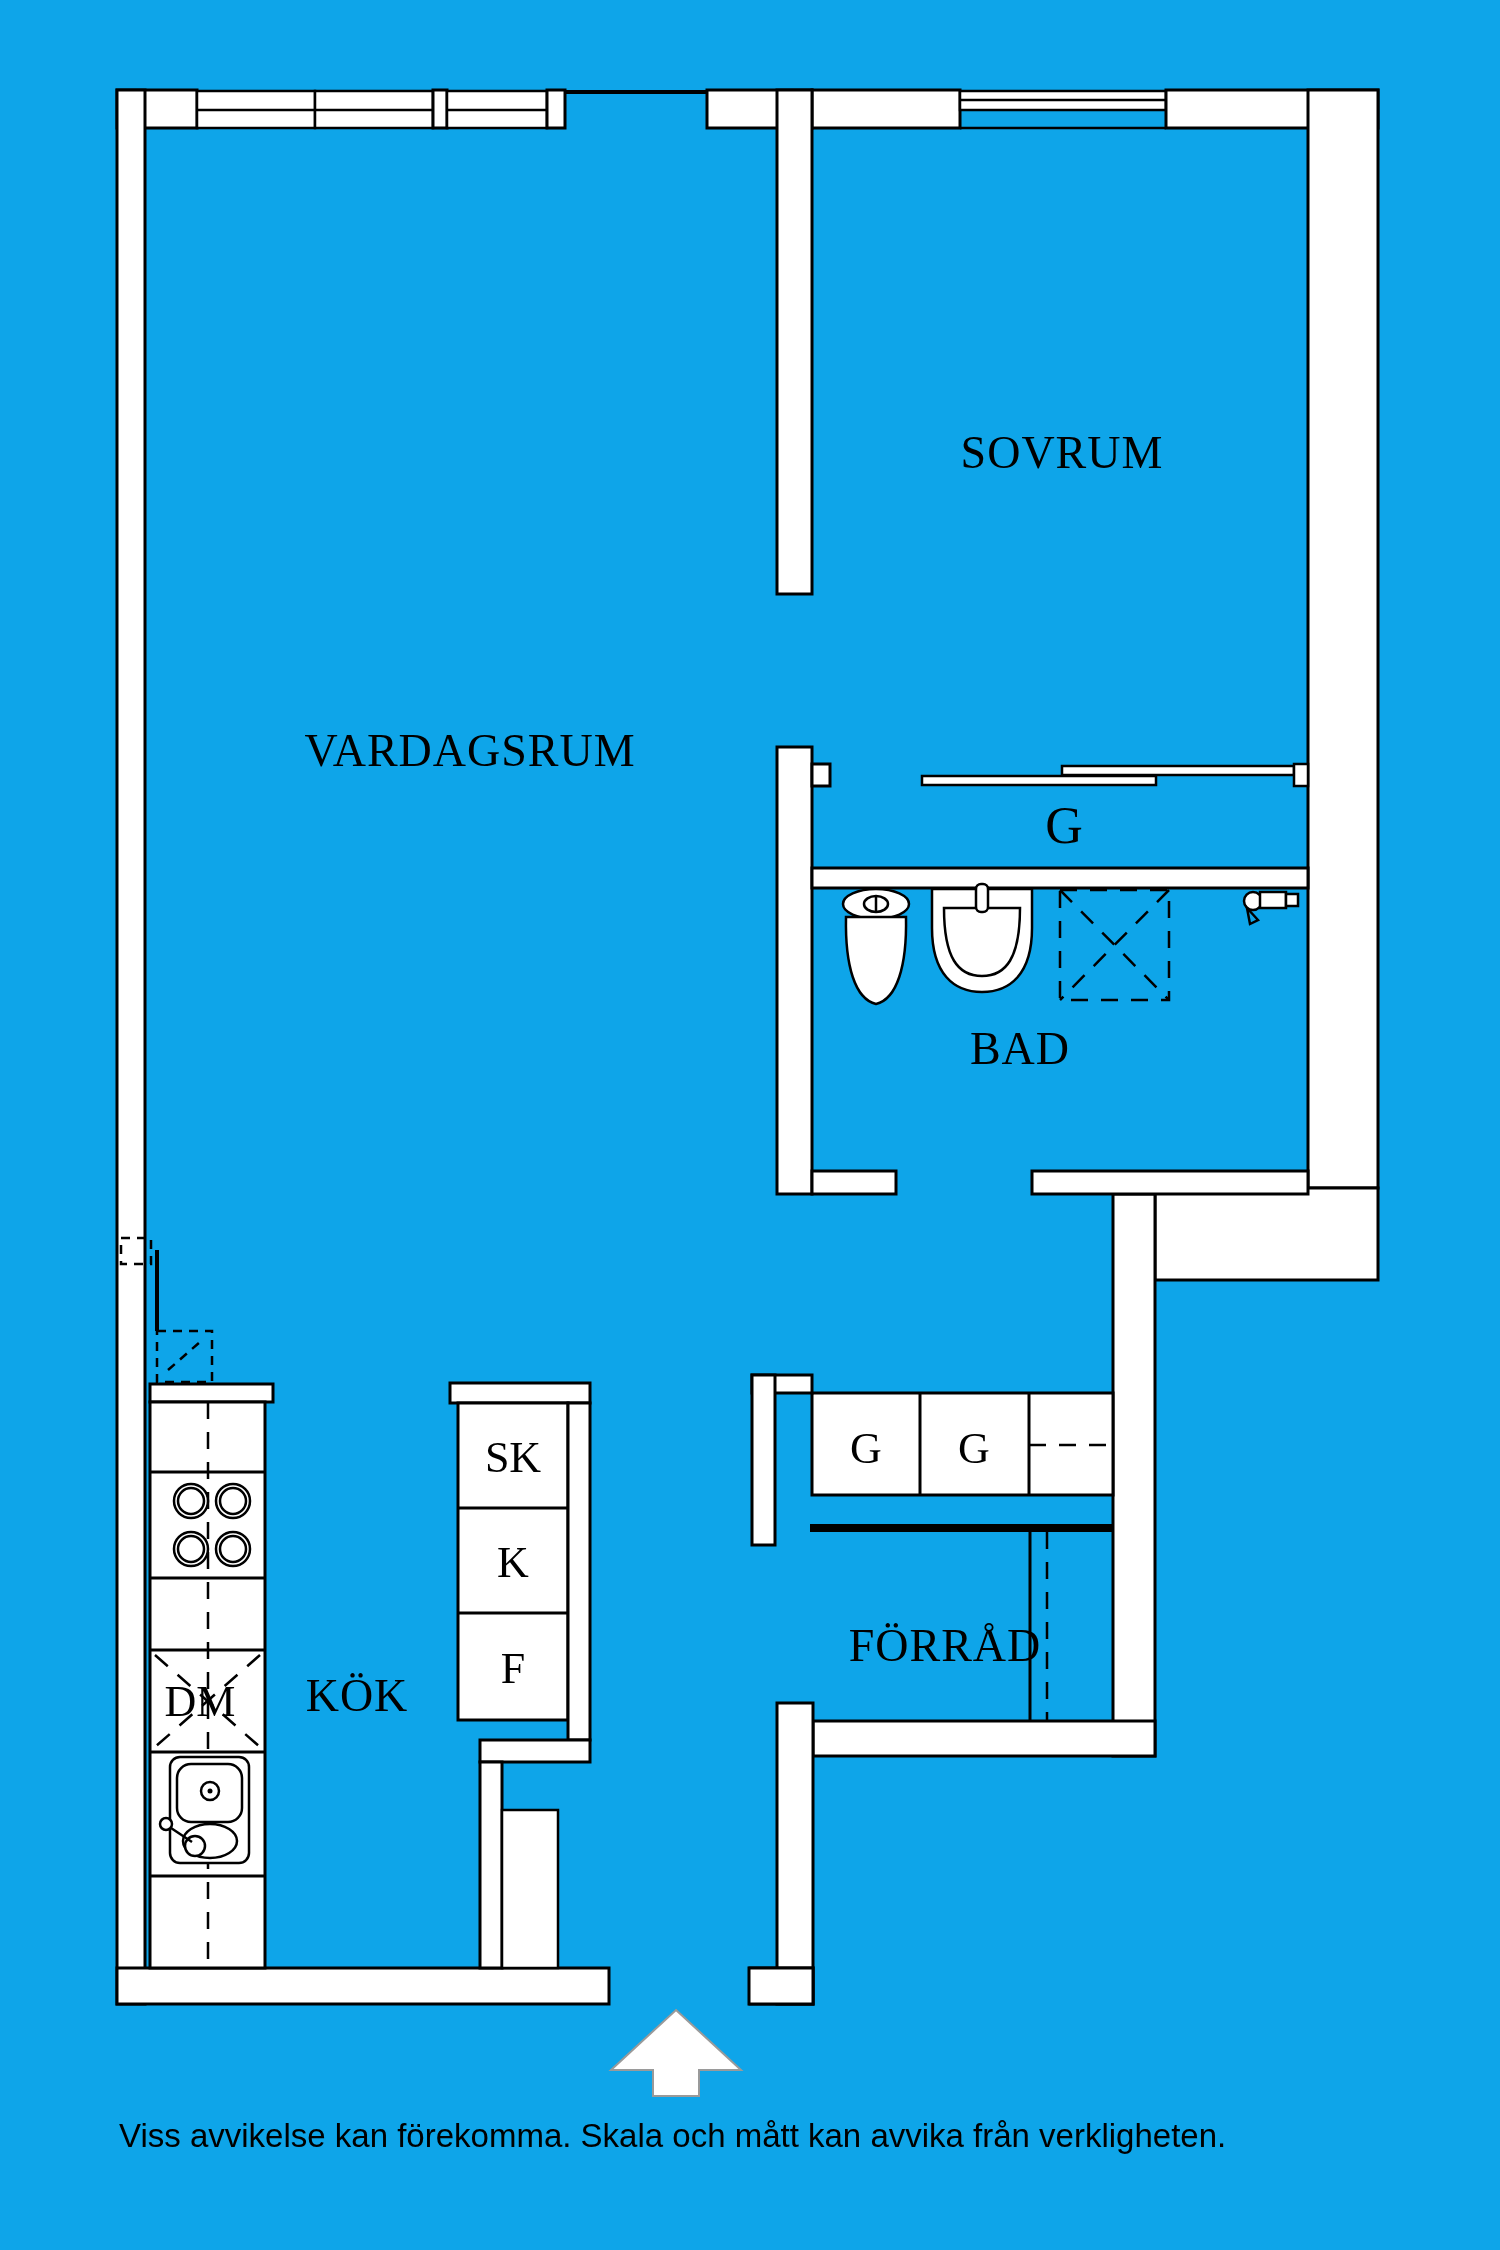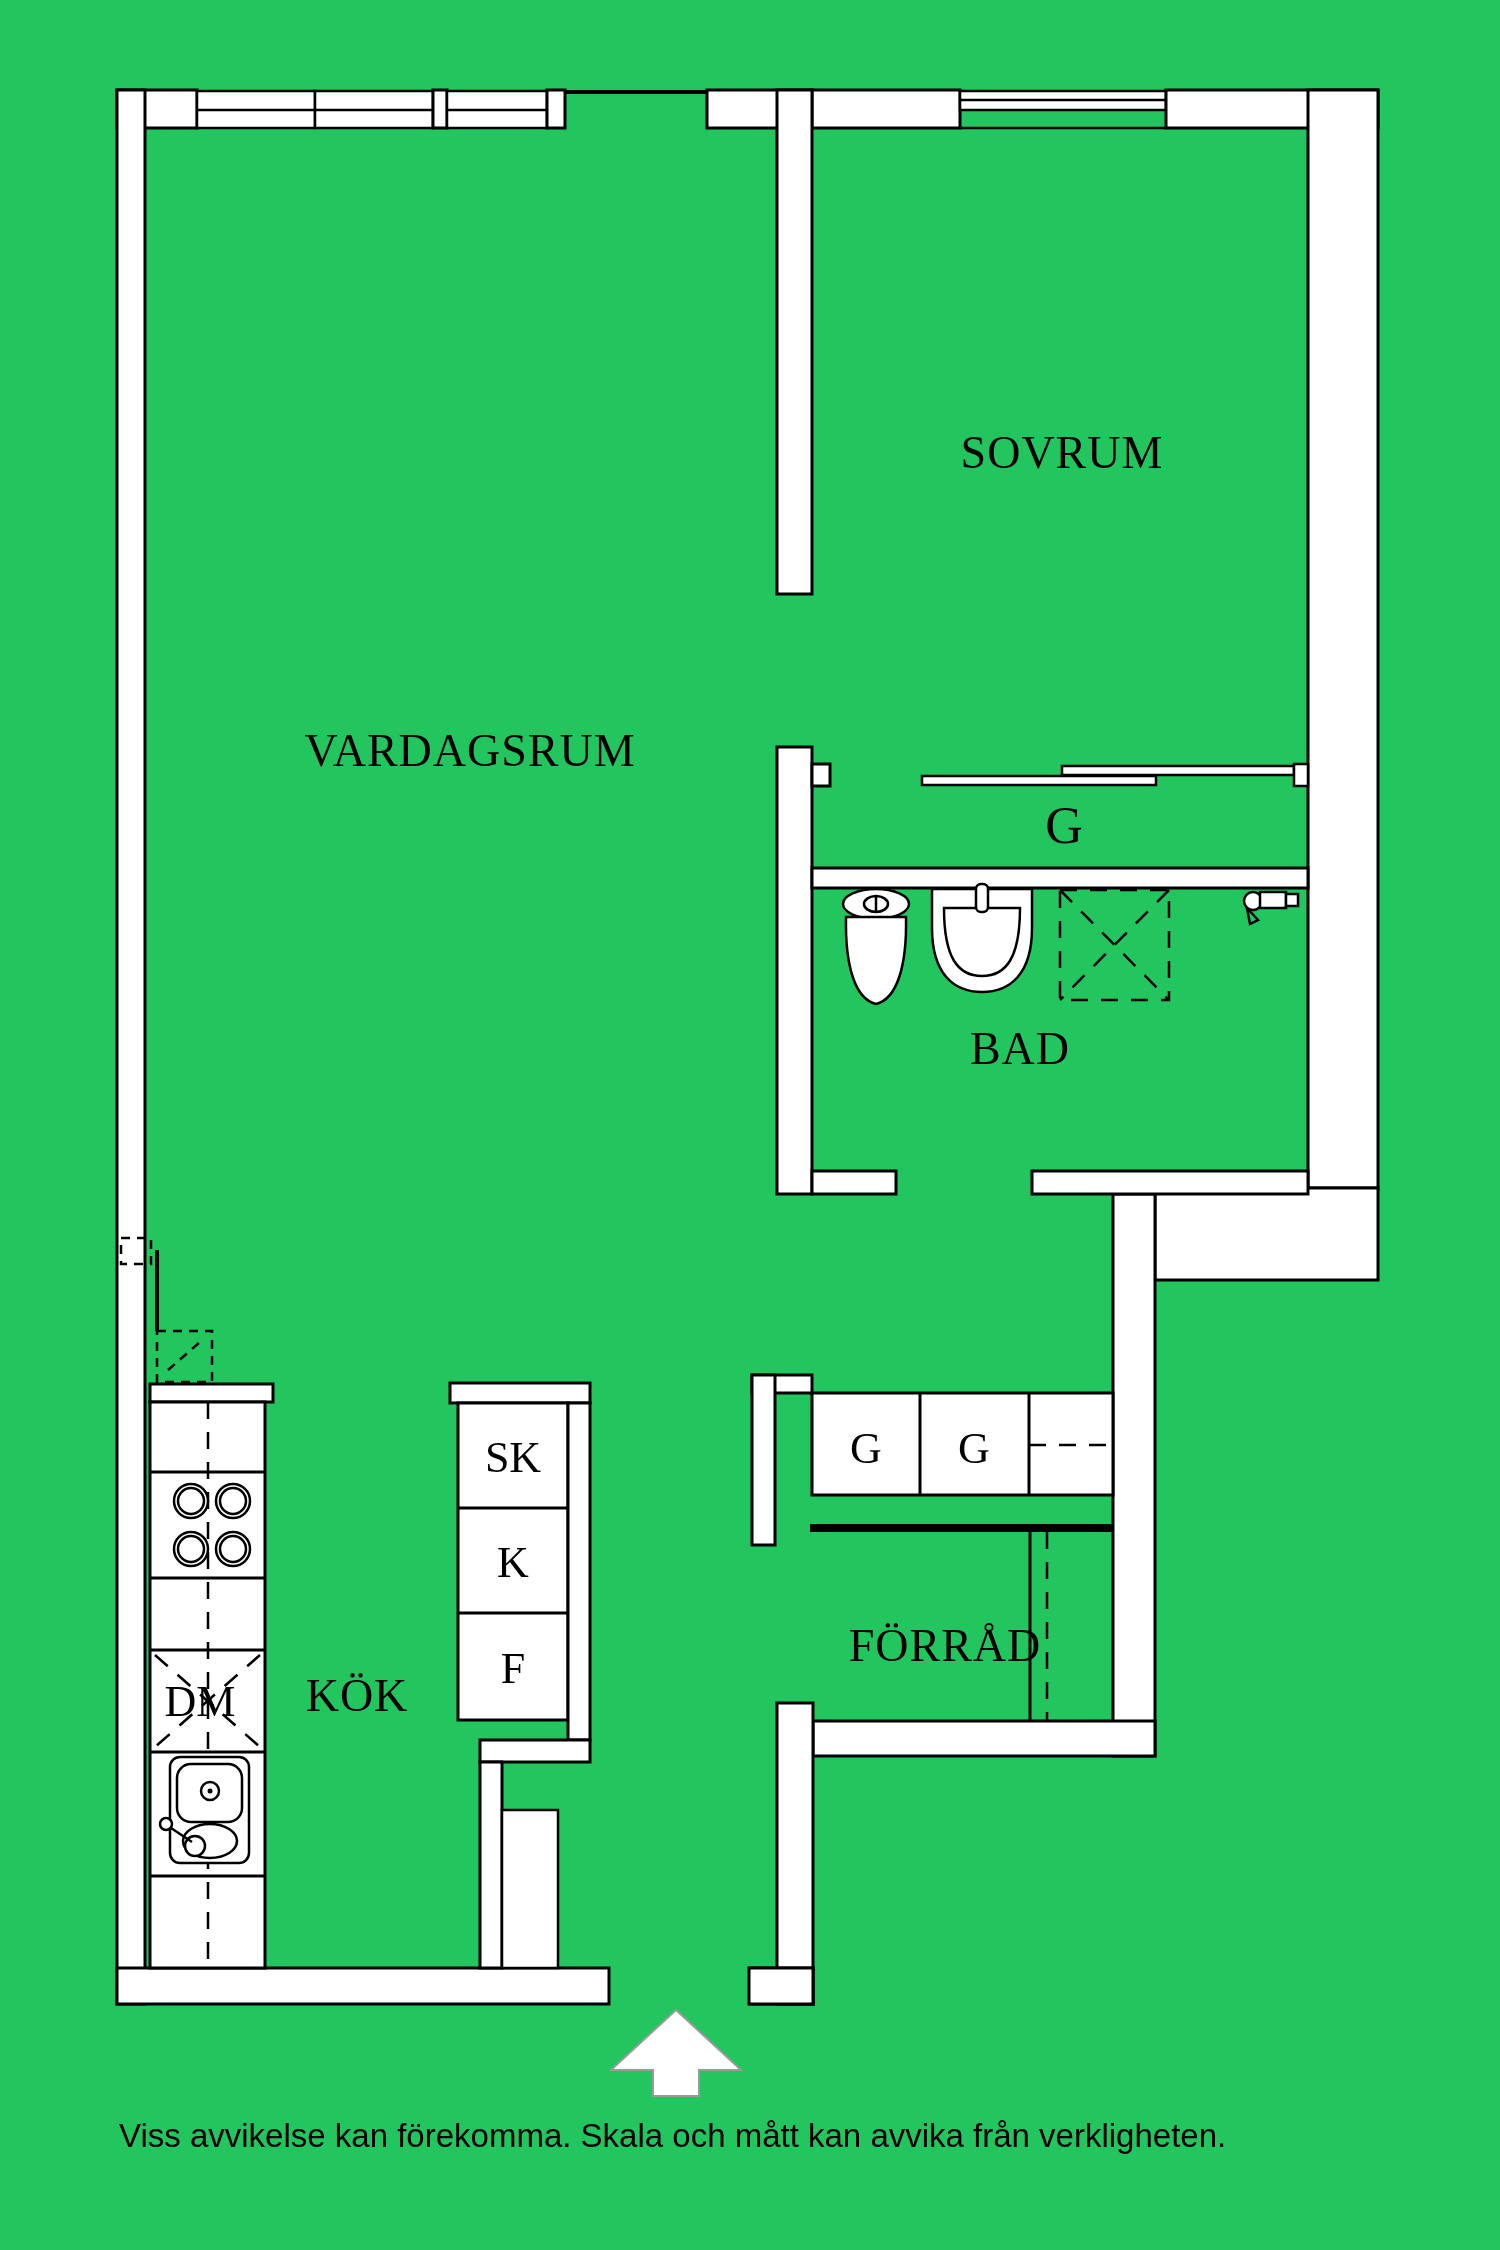--- a/index.html
+++ b/index.html
@@ -1,16 +1,16 @@
 <!DOCTYPE html>
 <html><head>
 <meta charset="utf-8">
 <style>
   html,body{margin:0;padding:0;background:#ffffff;}
-  .page{position:relative;width:1500px;height:2250px;background:#22c55e;overflow:hidden;}
+  .page{position:relative;width:1500px;height:2250px;background:#0ea5e9;overflow:hidden;}
   svg{display:block;}
   text{font-family:"Liberation Serif","DejaVu Serif",serif;fill:#000000;}
   .room-label{font-size:46px;letter-spacing:1px;}
   .big-label{font-size:52px;}
   .small-label{font-size:44px;}
   .disclaimer{font-family:"Liberation Sans","DejaVu Sans",sans-serif;font-size:33px;letter-spacing:0px;}
   .w{fill:#ffffff;stroke:#000000;stroke-width:3;}
   .wt{fill:#ffffff;stroke:#000000;stroke-width:2.5;}
   .solid{fill:#000000;stroke:none;}
   .ln{stroke:#000000;stroke-width:3;fill:none;}

